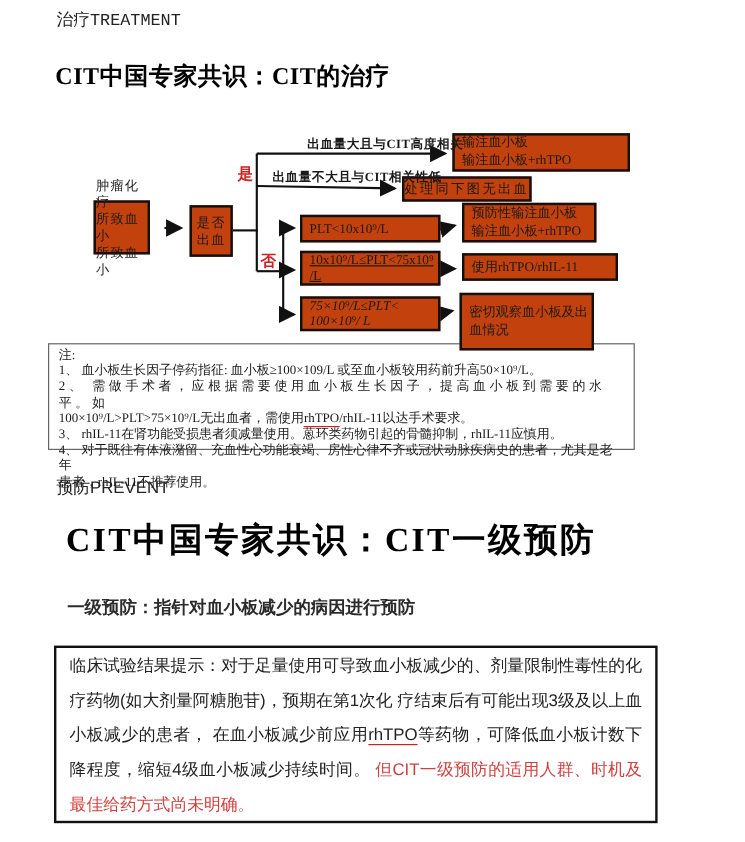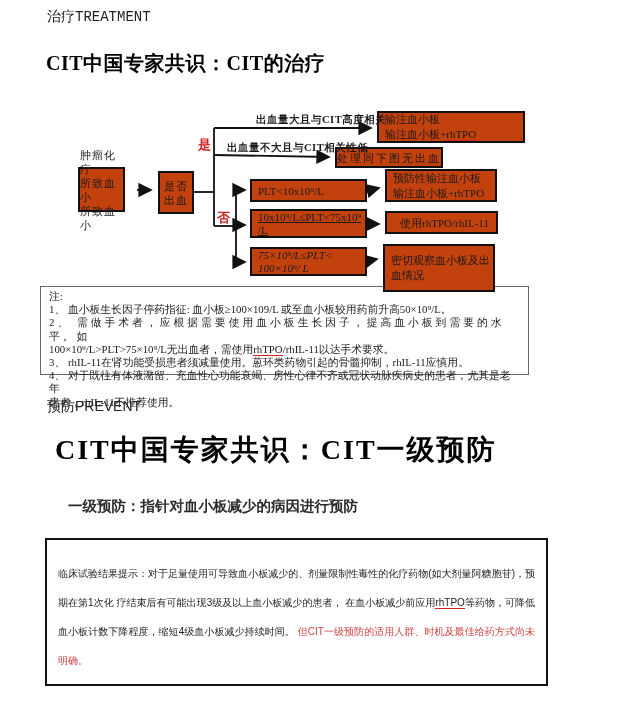--- a/index.html
+++ b/index.html
@@ -35,29 +35,29 @@
   .red-underline { border-bottom:1.5px solid #cc2222; }
   
   .notebox {
     position:absolute; left:40px; top:286px; width:489px; height:89px;
     border:1.5px solid #666; padding:3px 8px 2px 8px;
     font-size:10.8px; line-height:13.2px; color:#1a1a1a;
   }
   .notebox .spread { letter-spacing:3px; }
   
   .prev-sub {
-    position:absolute; left:68px; top:497px;
+    position:absolute; left:56px; top:497px;
     font-family:"Liberation Sans","DejaVu Sans",sans-serif;
     font-size:14.5px; font-weight:bold; color:#2b2b2b;
   }
   .prevbox {
     position:absolute; left:45px; top:538px; width:503px; height:148px;
-    border:2.5px solid #111; padding:19px 11px;
+    border:2.5px solid #111; padding:0 11px;
     font-family:"Liberation Sans","DejaVu Sans",sans-serif;
-    font-size:10px; line-height:29px; color:#222; text-align:justify;
+    font-size:14px; line-height:29px; color:#222; text-align:justify;
   }
   .prevbox .red { color:#d04040; }
   .prevbox .ru { border-bottom:1.5px solid #cc2222; }
 </style>
 </head>
 <body>
 
 <div class="page">
 
   <div class="sec-label" style="left:47px; top:8px;font-family:Liberation Mono, monospace;">治疗TREATMENT</div>
@@ -122,21 +122,21 @@
     </div>
     <div class="fbox left" style="left:250px; top:247px; width:117px; height:29px; line-height:13px;font-style:italic;">
       <span>75×10⁹/L≤PLT&lt;</span>
       <span>100×10⁹/ L</span>
     </div>
 
     <div class="fbox left" style="left:385px; top:169px; width:112px; height:33px; line-height:15px;">
       <span>预防性输注血小板</span>
       <span>输注血小板+rhTPO</span>
     </div>
-    <div class="fbox left" style="left:385px; top:211px; width:113px; height:23px;text-align:center;">
+    <div class="fbox left" style="left:385px; top:211px; width:130px; height:23px;">
       <span>使用rhTPO/rhIL-11</span>
     </div>
     <div class="fbox left" style="left:383px; top:244px; width:112px; height:48px; line-height:15px;justify-content:center;">
       <span>密切观察血小板及出</span>
       <span>血情况</span>
     </div>
   </div>
 
   <div class="notebox">
     <div>注:</div>

